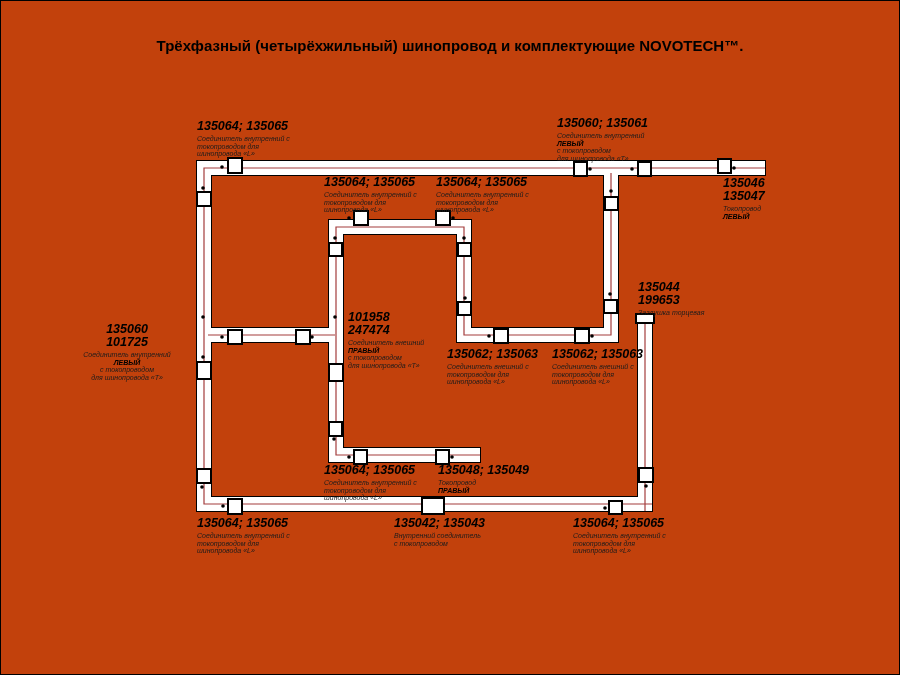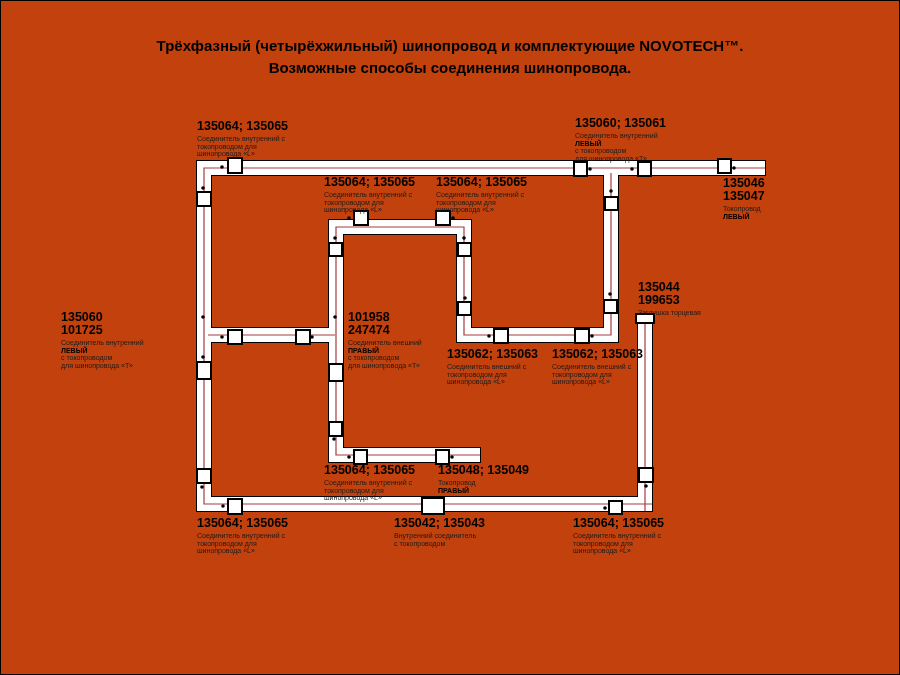--- a/index.html
+++ b/index.html
@@ -12,35 +12,34 @@
     position:absolute;top:34px;left:0;width:100%;text-align:center;
     font-weight:bold;font-size:15px;line-height:22px;color:#000;
   }
   svg.diagram{position:absolute;left:0;top:0;}
   .blk rect{fill:#000;}
   .wht rect{fill:#fff;}
   .red path{fill:none;stroke:#a33d3d;stroke-width:1.2;}
   .box rect{fill:#fff;stroke:#000;stroke-width:1.3;}
   .cap rect{fill:#fff;stroke:#000;stroke-width:1.4;}
   .dot circle{fill:#000;}
-  .lbl{position:absolute;white-space:nowrap;}
+  .lbl{position:absolute;white-space:nowrap;font-style:italic;}
   .lbl .code{font-size:12.5px;font-weight:bold;line-height:13px;color:#000;}
   .lbl .d{font-size:7px;line-height:7.6px;color:#1c1c1c;}
   .lbl .d.b{font-weight:bold;color:#000;}
   .lbl .code + .d{margin-top:2px;}
-  .lbl.ra{text-align:left;}
+  .lbl.ra{text-align:center;margin-top:12px;}
 </style>
 </head>
 <body>
 
 <div class="stage">
 
   <div class="title">
     <div>Трёхфазный (четырёхжильный) шинопровод и комплектующие NOVOTECH™.</div>
-    <div>Возможные способы соединения шинопровода.</div>
   </div>
 
   <svg class="diagram" width="900" height="675" viewBox="0 0 900 675" shape-rendering="crispEdges">
 
     <g class="blk">
       <rect x="195" y="159" width="570" height="16"></rect>
       <rect x="195" y="159" width="16" height="352"></rect>
       <rect x="195" y="495" width="457" height="16"></rect>
       <rect x="636" y="314" width="16" height="197"></rect>
       <rect x="602" y="170" width="16" height="172"></rect>
@@ -150,21 +149,21 @@
     <div class="d">шинопровода «L»</div>
   </div>
 
   <div class="lbl" style="left:435px;top:175px">
     <div class="code">135064; 135065</div>
     <div class="d">Соединитель внутренний с</div>
     <div class="d">токопроводом для</div>
     <div class="d">шинопровода «L»</div>
   </div>
 
-  <div class="lbl" style="left:574px;top:116px">
+  <div class="lbl" style="left:556px;top:116px">
     <div class="code">135060; 135061</div>
     <div class="d">Соединитель внутренний</div>
     <div class="d b">ЛЕВЫЙ</div>
     <div class="d">с токопроводом</div>
     <div class="d">для шинопровода «Т»</div>
   </div>
 
   <div class="lbl" style="left:722px;top:176px">
     <div class="code">135046</div>
     <div class="code">135047</div>

